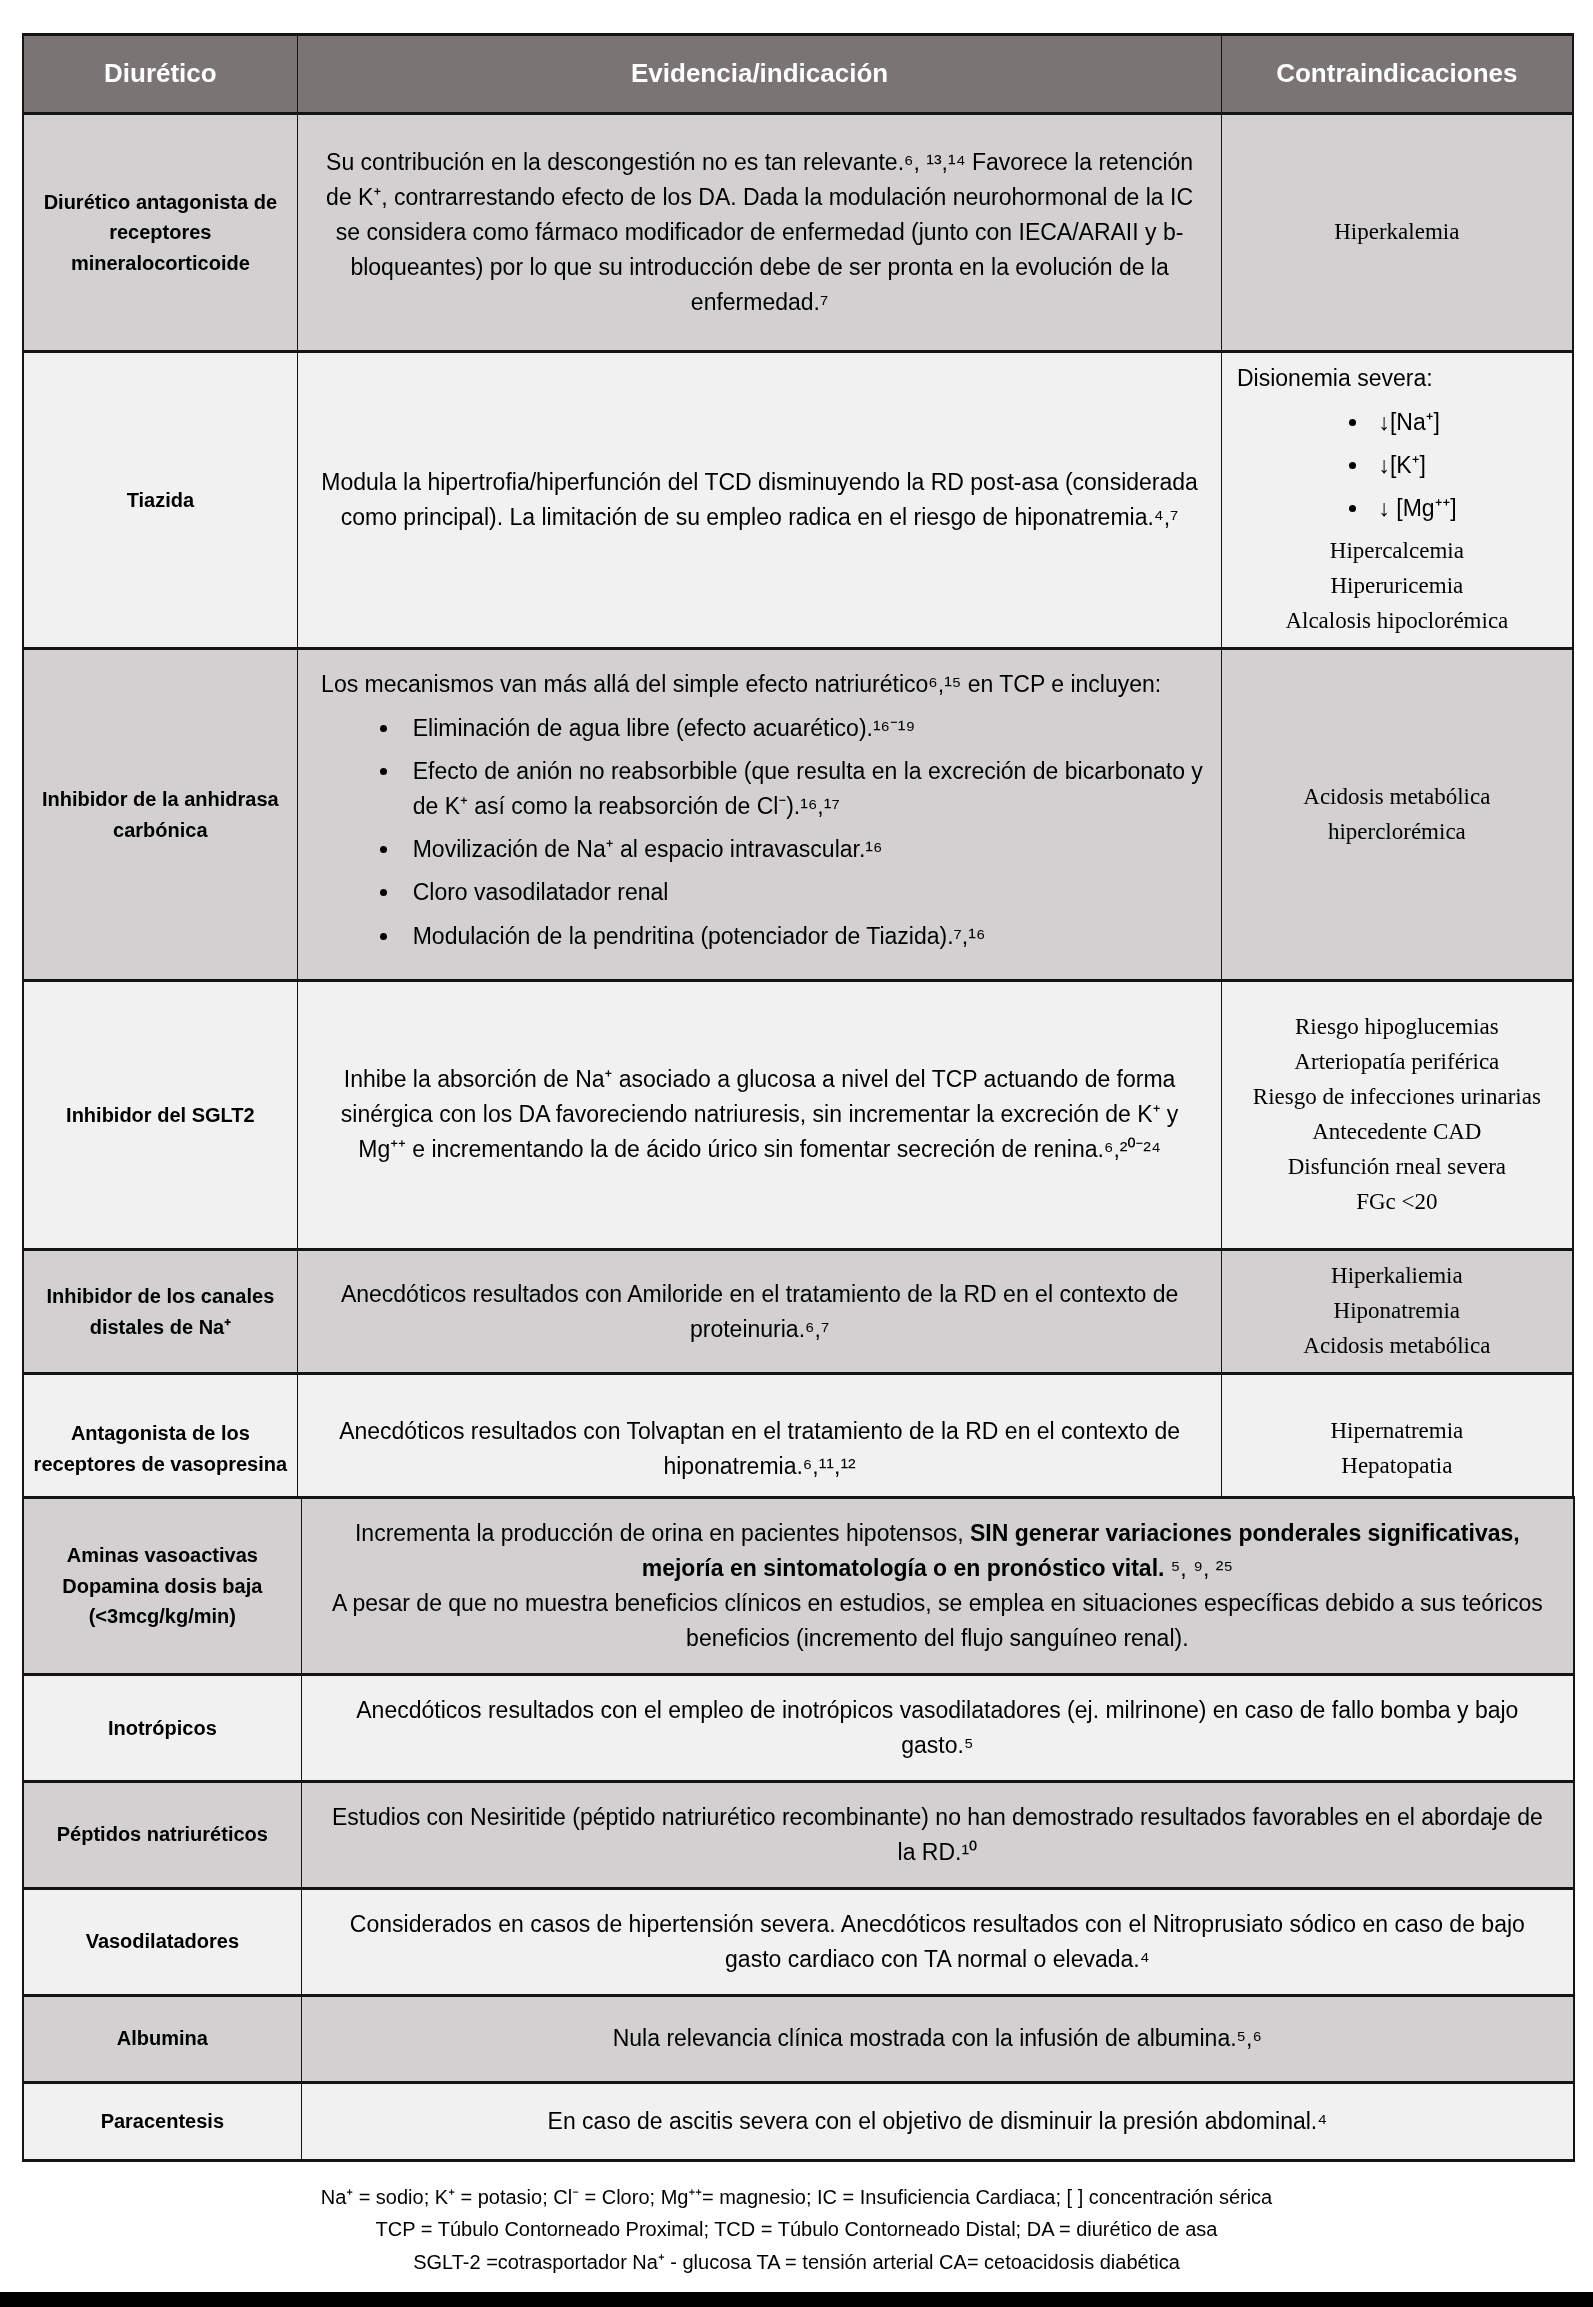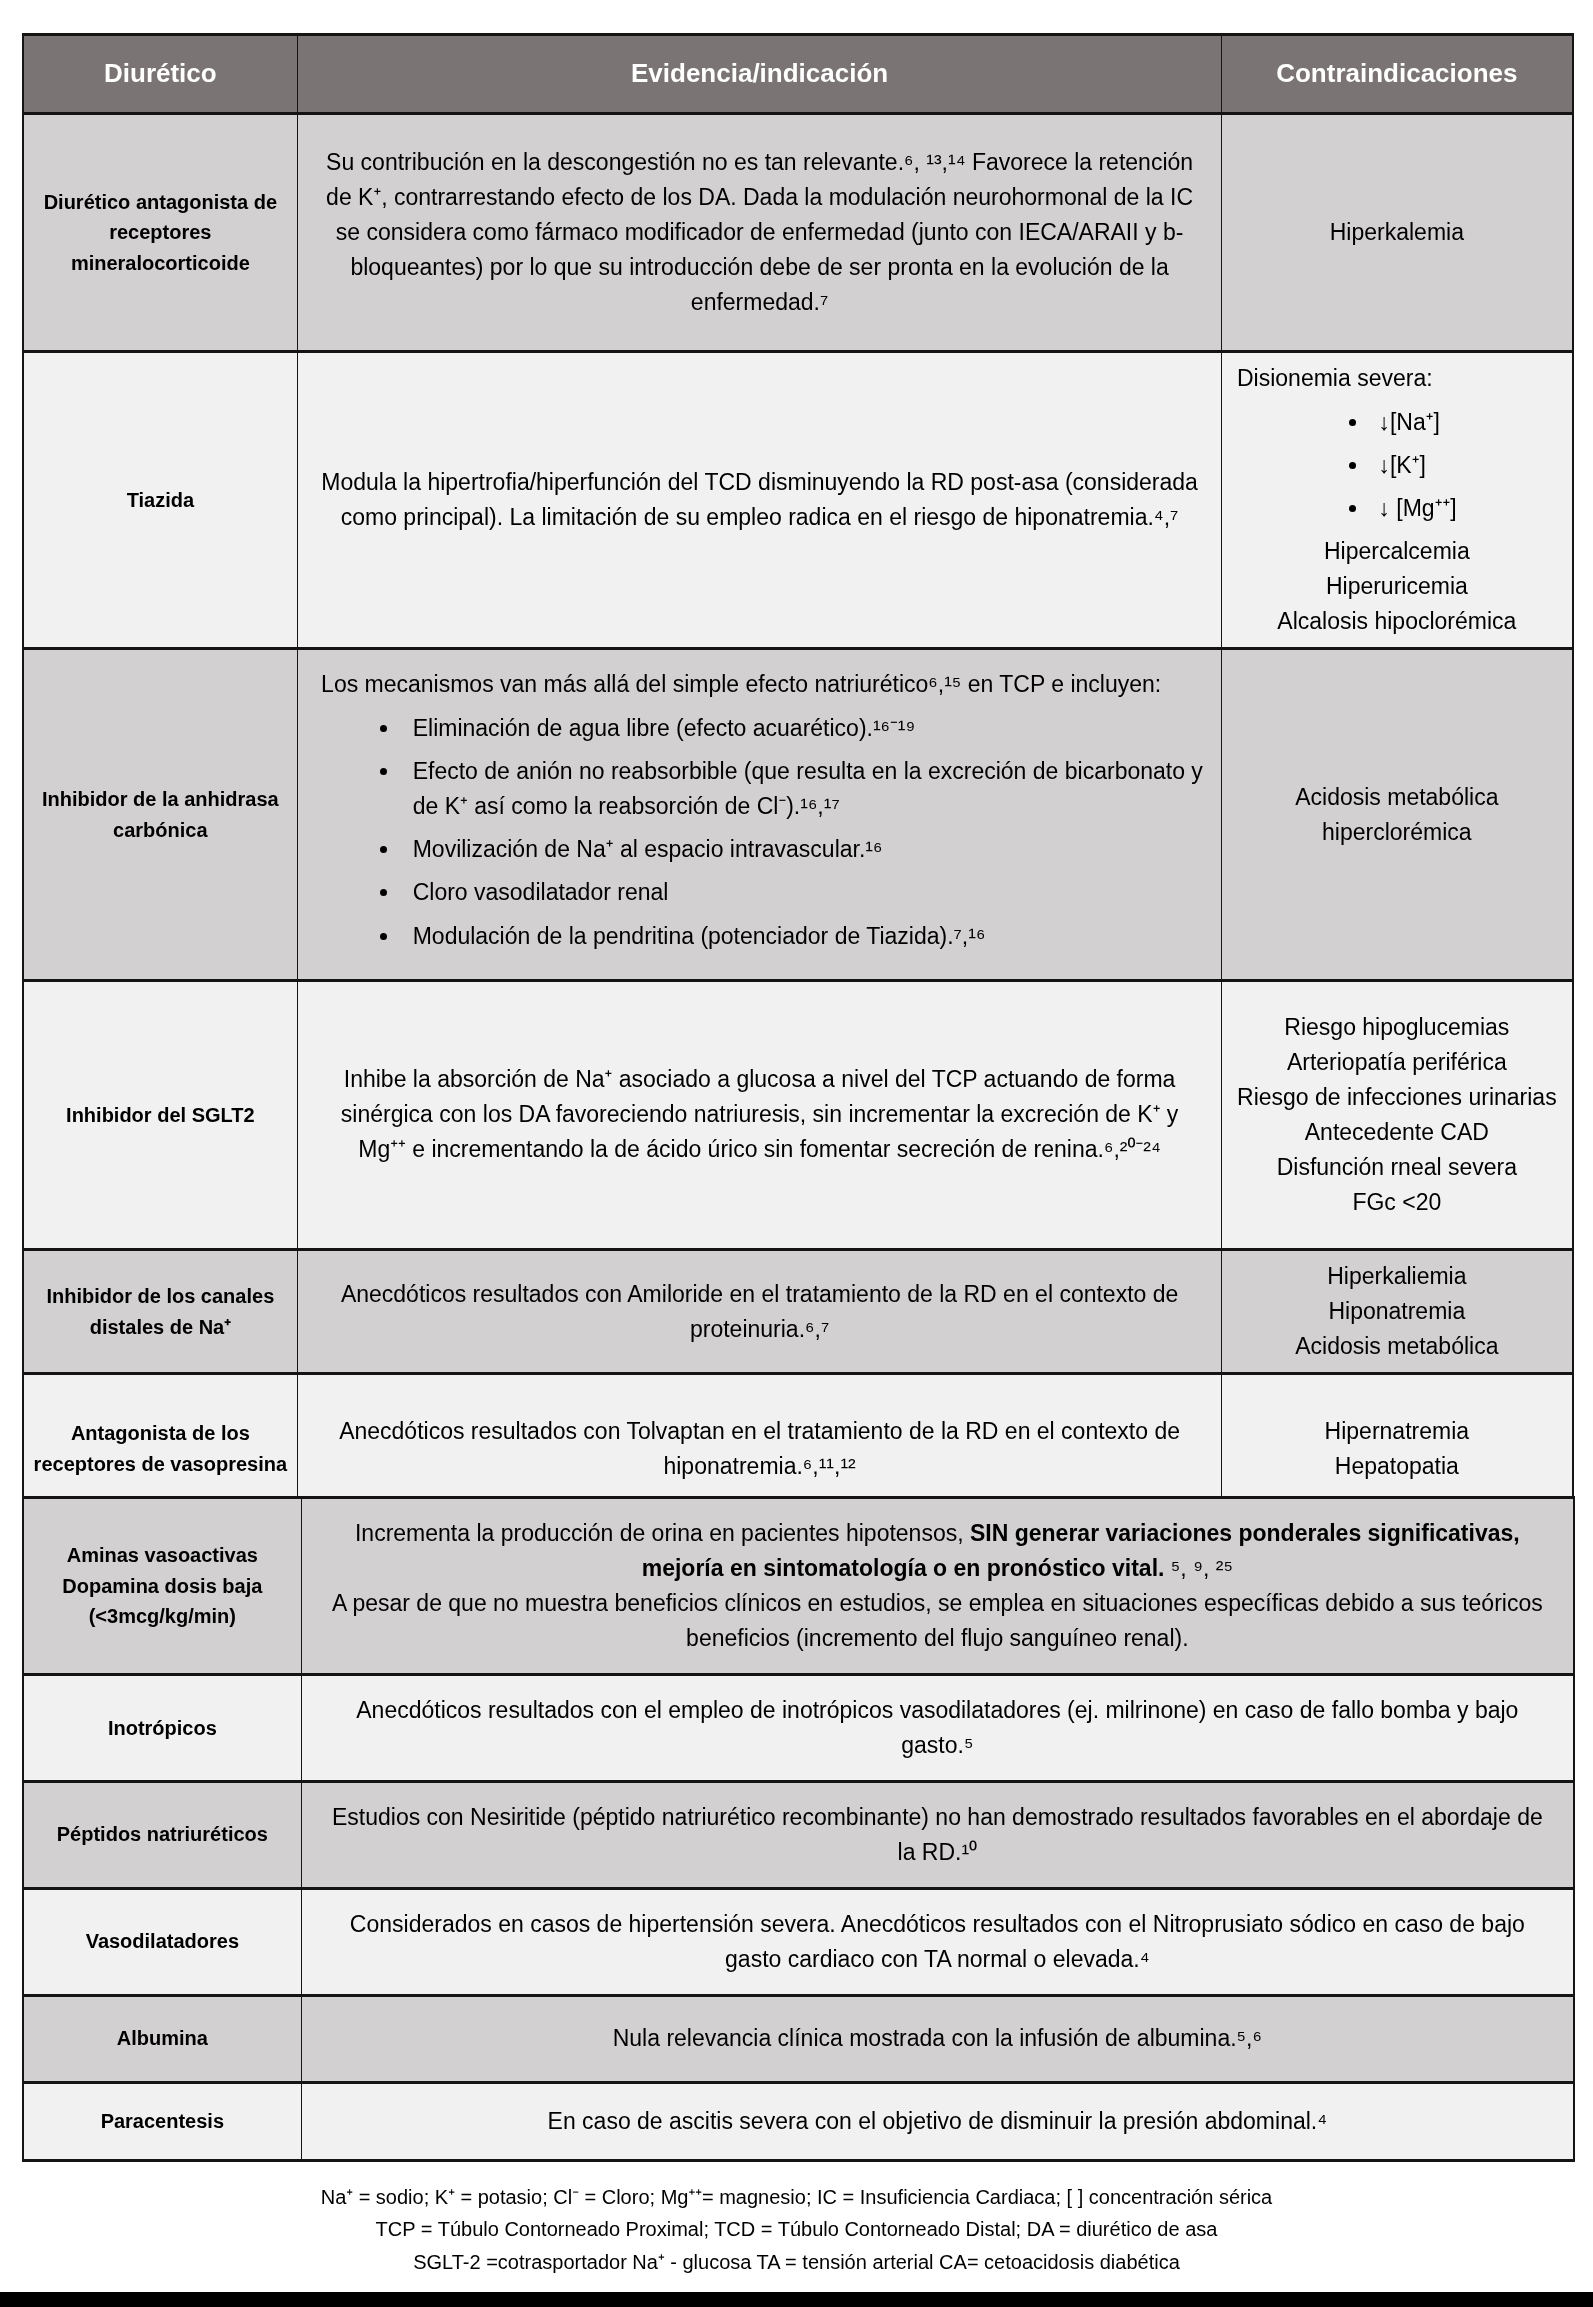--- a/index.html
+++ b/index.html
@@ -39,21 +39,21 @@
     font-size:26px;
   }
   tr.gray  td { background:#d2d0d0; }
   tr.light td { background:#f2f1f1; }
   td.label {
     font-weight:bold;
     font-size:20px;
     padding:8.3px 10px;
   }
   td.contra { padding:8.3px 11.6px; }
-  .stack-line { margin:0 0; }
+  .stack-line { margin:0 0;font-family:Liberation Serif, serif; }
   
   td.ev-left { text-align:left; padding-left:23px; }
   td.ev-left ul { margin:3.3px 0 0 0; padding-left:80px; }
   td.ev-left li { margin:8.3px 0; padding-left:11.6px; }
   
   .contra-head { text-align:left; padding-left:3.3px; margin-bottom:1.7px; }
   ul.center-list {
     list-style:disc;
     margin:3.3px auto 5px auto;
     padding-left:33px;

